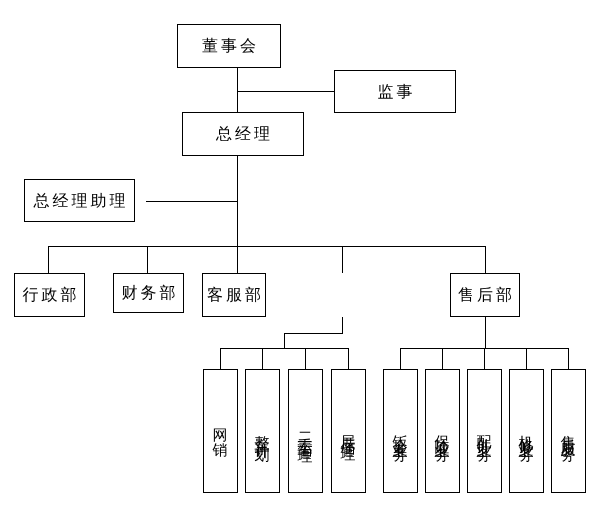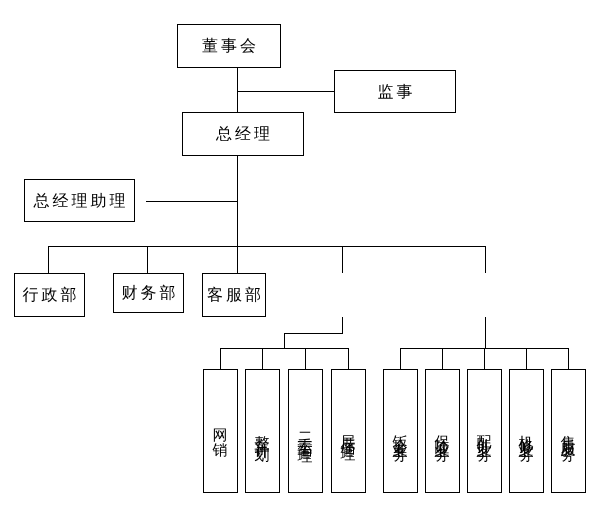--- a/index.html
+++ b/index.html
@@ -82,20 +82,23 @@
 
   <div class="node" style="left:113px; top:273px; width:71px; height:40px;">
     <span class="label">财务部</span>
   </div>
 
   <div class="node" style="left:202px; top:273px; width:64px; height:44px;">
     <span class="label">客服部</span>
   </div>
 
 
+  <div class="node" style="left:450px; top:273px; width:70px; height:44px;">
+    <span class="label">售后部</span>
+  </div>
 
   <div class="node v spread" style="left:203px; top:369px; width:35px; height:124px;">
     <span class="label">网销</span>
   </div>
 
   <div class="node v" style="left:245px; top:369px; width:35px; height:124px;">
     <span class="label">整车计划</span>
   </div>
 
   <div class="node v" style="left:288px; top:369px; width:35px; height:124px;">

